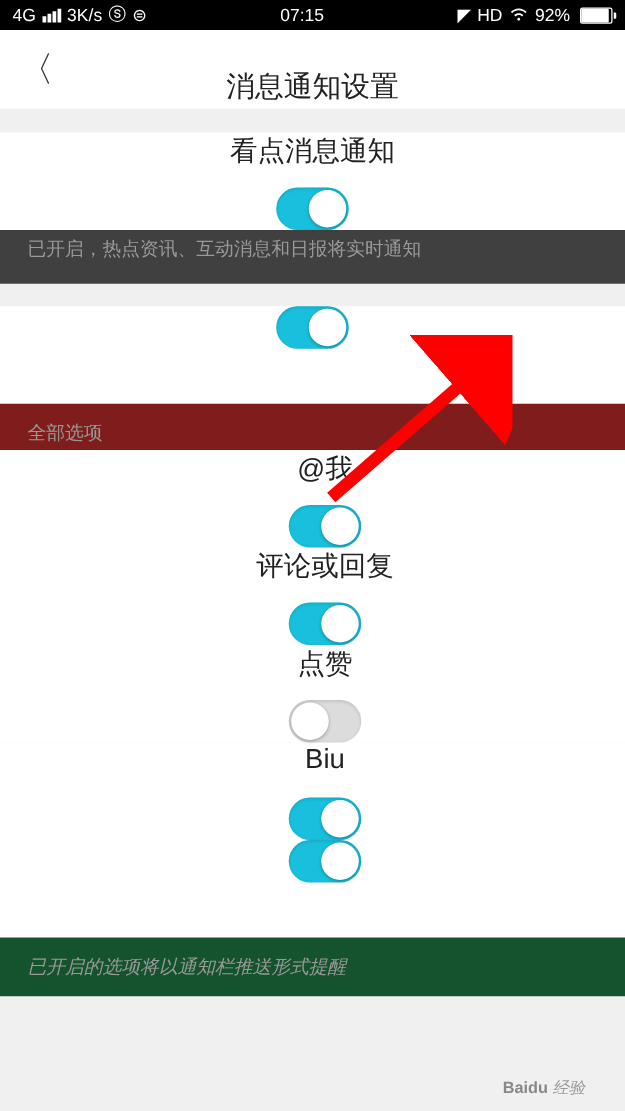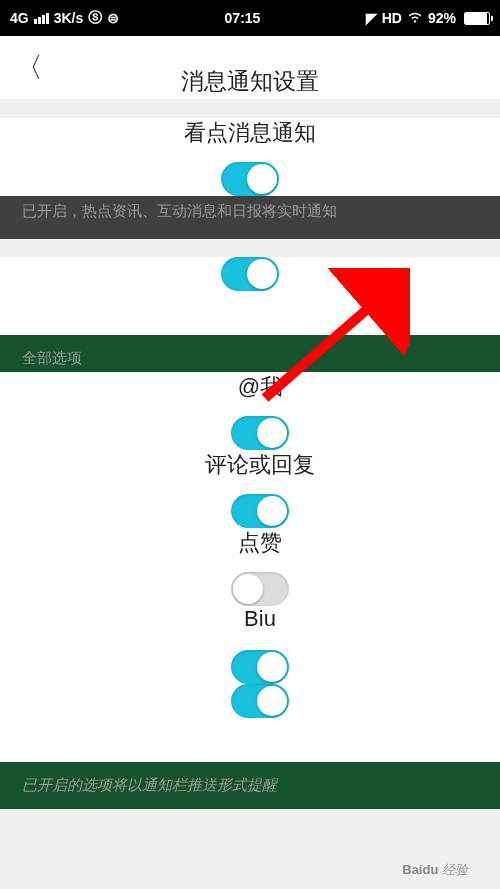--- a/index.html
+++ b/index.html
@@ -9,29 +9,28 @@
       font-family: -apple-system, "PingFang SC", "Helvetica Neue", sans-serif;
     }
     body {
       width: 500px;
       height: 889px;
       background: #f0f0f0;
       position: relative;
       overflow: hidden;
     }
     .status-bar {
-      height: 36px;
+      height: 24px;
       background: #000;
       color: #fff;
       display: flex;
       align-items: center;
       justify-content: space-between;
       padding: 0 10px;
       font-size: 14px;
-      font-weight: bold;
     }
     .status-left {
       display: flex;
       align-items: center;
       gap: 5px;
     }
     .status-right {
       display: flex;
       align-items: center;
       gap: 5px;
@@ -155,21 +154,21 @@
       padding: 6px 22px 18px 22px;
       font-size: 15px;
       color: #999;
     }
     .hint-text.bottom {
       background: #14532d;
       padding: 14px 22px;
       font-style: italic;
     }
     .section-label {
-      background: #14532d;
+      background: #7f1d1d;
       padding: 14px 22px 4px 22px;
       font-size: 15px;
       color: #999;
     }
     .arrow {
       position: absolute;
       width: 180px;
       height: 140px;
       left: 230px;
       top: 268px;

